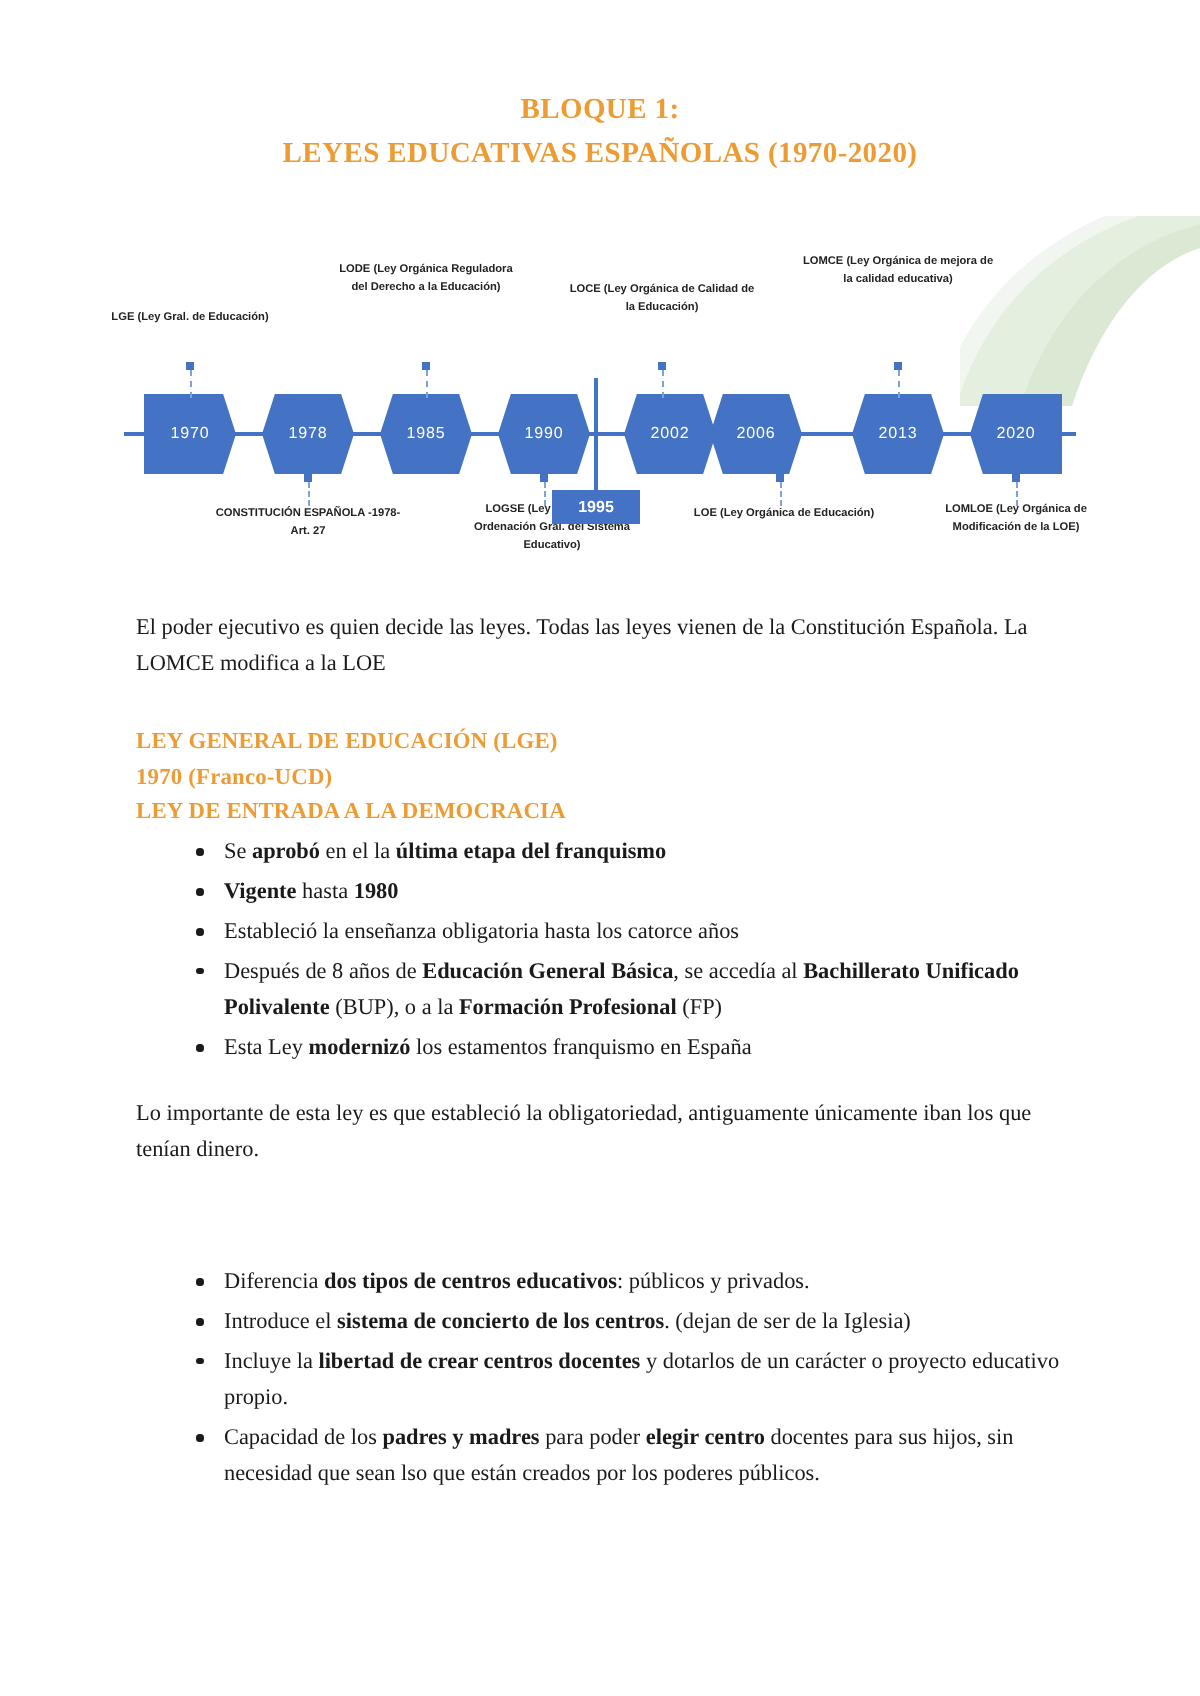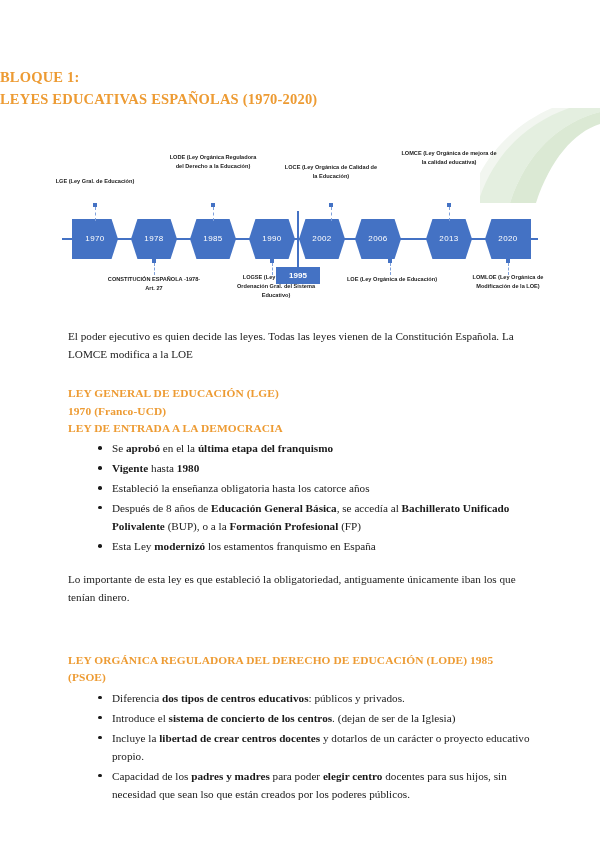--- a/index.html
+++ b/index.html
@@ -28,21 +28,22 @@
     right: 0;
     width: 120px;
     height: 95px;
     overflow: hidden;
     pointer-events: none;
   }
   .swoosh-wrap svg { display: block; }
 
   
   .title-block {
-    padding-top: 66px;
+    text-align: center;
+    padding-top: 44px;
   }
   .title-line {
     color: #ED9B33;
     font-family: "Liberation Serif", serif;
     font-weight: bold;
     font-size: 14.5px;
     letter-spacing: 0.2px;
     line-height: 1.55;
   }
 
@@ -204,21 +205,21 @@
 
   <div class="timeline">
 
     <div class="tl-track"></div>
 
     <div class="hex-row">
       <div class="hex first" style="left:72px;">1970</div>
       <div class="hex" style="left:131px;">1978</div>
       <div class="hex" style="left:190px;">1985</div>
       <div class="hex" style="left:249px;">1990</div>
-      <div class="hex" style="left:299px;">2002</div>
+      <div class="hex" style="left:312px;">2002</div>
       <div class="hex" style="left:355px;">2006</div>
       <div class="hex" style="left:426px;">2013</div>
       <div class="hex last" style="left:485px;">2020</div>
     </div>
 
     <div class="stub" style="left:93px;  top:76px;"></div>
     <div class="dashes" style="left:95px;  top:80px; height:14px;"></div>
     <div class="tl-label" style="left:47px; top:50px;">LGE (Ley Gral. de Educación)</div>
 
     <div class="stub" style="left:211px; top:76px;"></div>
@@ -273,21 +274,20 @@
           <li><span>Esta Ley </span><b>modernizó</b><span> los estamentos franquismo en España</span></li>
         </ul>
 
       <div class="spacer-sm"></div>
       <p class="para">Lo importante de esta ley es que estableció la obligatoriedad, antiguamente únicamente iban los que tenían dinero.</p>
     </div>
 
     <div class="spacer-lg"></div>
 
     <div>
-      <div class="head-orange">LEY ORGÁNICA REGULADORA DEL DERECHO DE EDUCACIÓN (LODE) 1985 (PSOE)</div>
       <ul class="bullets">
           <li><span>Diferencia </span><b>dos tipos de centros educativos</b><span>: públicos y privados.</span></li>
           <li><span>Introduce el </span><b>sistema de concierto de los centros</b><span>. (dejan de ser de la Iglesia)</span></li>
           <li><span>Incluye la </span><b>libertad de crear centros docentes</b><span> y dotarlos de un carácter o proyecto educativo propio.</span></li>
           <li><span>Capacidad de los </span><b>padres y madres</b><span> para poder </span><b>elegir centro</b><span> docentes para sus hijos, sin necesidad que sean lso que están creados por los poderes públicos.</span></li>
         </ul>
     </div>
 
   </div>
 </div>

